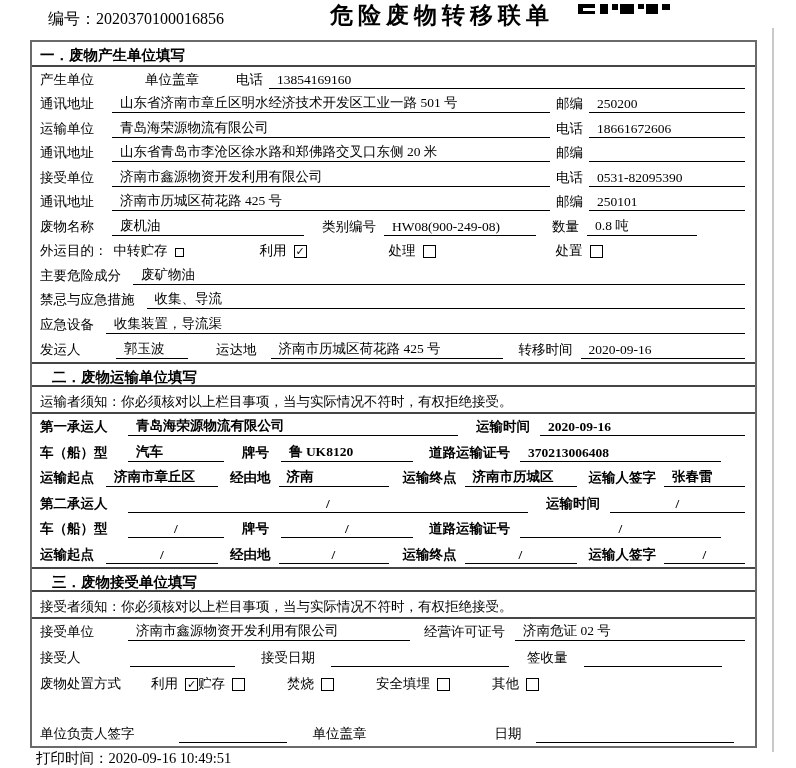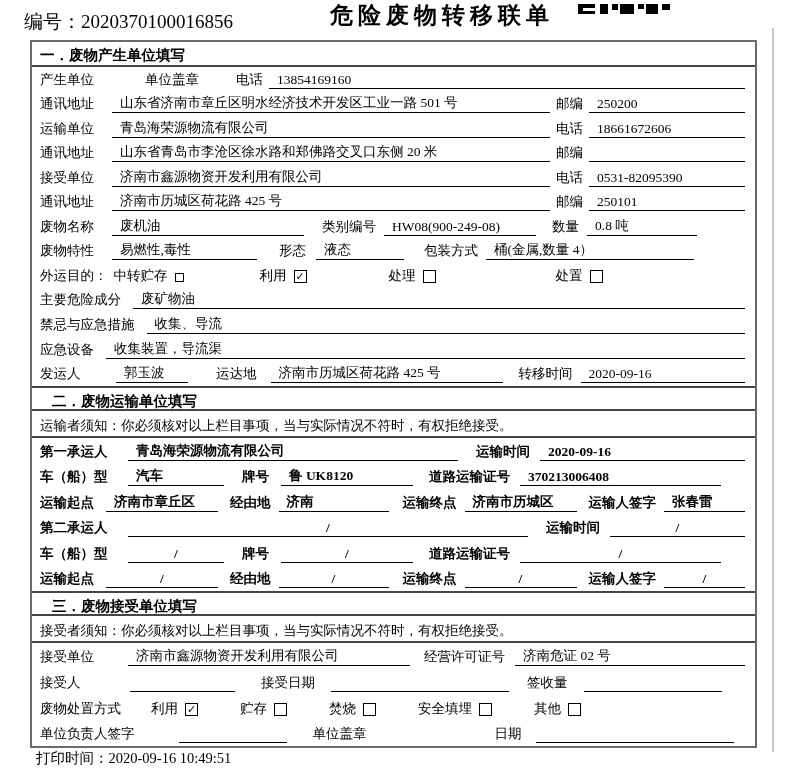--- a/index.html
+++ b/index.html
@@ -1,21 +1,21 @@
 <!DOCTYPE html>
 <html><head>
 <meta charset="utf-8">
 <style>
   html,body{margin:0;padding:0;}
   body{
     width:796px;height:768px;position:relative;background:#ffffff;color:#000;
     font-family:"Liberation Serif","DejaVu Serif",serif;
     overflow:hidden;
   }
-  .hdr-num{position:absolute;top:9px;left:24px;font-size:19px;white-space:nowrap;}
+  .hdr-num{position:absolute;top:9px;left:48px;font-size:16px;white-space:nowrap;}
   .doc-title{
     position:absolute;top:0px;left:330px;font-size:23px;font-weight:bold;
     font-family:"Liberation Sans","DejaVu Sans",sans-serif;letter-spacing:5px;white-space:nowrap;
   }
   .qr{position:absolute;left:578px;top:0px;}
   .page-edge{position:absolute;left:772px;top:28px;width:2px;height:724px;background:#c9c9c9;}
   .tbl{
     position:absolute;left:30px;top:40px;width:727px;height:708px;
     border:2px solid #6a6a6a;box-sizing:border-box;background:#fff;
     display:flex;flex-direction:column;
@@ -125,28 +125,20 @@
 
   <div class="fr s1r">
     <span class="lbl" style="width:72px">废物名称</span>
     <span class="ul" style="width:192px">废机油</span>
     <span class="lbl" style="margin-left:18px">类别编号</span>
     <span class="ul" style="width:152px;margin-left:8px">HW08(900-249-08)</span>
     <span class="lbl" style="margin-left:16px">数量</span>
     <span class="ul" style="width:110px;margin-left:8px">0.8 吨</span>
   </div>
 
-  <div class="fr s1r">
-    <span class="lbl" style="width:72px">废物特性</span>
-    <span class="ul" style="width:145px">易燃性,毒性</span>
-    <span class="lbl" style="margin-left:22px">形态</span>
-    <span class="ul" style="width:88px;margin-left:10px">液态</span>
-    <span class="lbl" style="margin-left:20px">包装方式</span>
-    <span class="ul" style="width:208px;margin-left:8px">桶(金属,数量 4）</span>
-  </div>
 
   <div class="fr s1r">
     <span class="lbl">外运目的：</span>
     <span class="opt" style="margin-left:6px">
       <span class="lbl">中转贮存</span>
       <span class="cb cb-sm"></span>
     </span>
     <span class="opt" style="margin-left:76px">
       <span class="lbl">利用</span>
       <span class="cb">✓</span>
@@ -260,21 +252,21 @@
     <span class="lbl" style="margin-left:18px">签收量</span>
     <span class="ul" style="width:138px;margin-left:16px"></span>
   </div>
 
   <div class="fr s3r">
     <span class="lbl">废物处置方式</span>
     <span class="opt" style="margin-left:30px">
       <span class="lbl">利用</span>
       <span class="cb">✓</span>
     </span>
-    <span class="opt" style="margin-left:42px">
+    <span class="opt" style="">
       <span class="lbl">贮存</span>
       <span class="cb"></span>
     </span>
     <span class="opt" style="margin-left:42px">
       <span class="lbl">焚烧</span>
       <span class="cb"></span>
     </span>
     <span class="opt" style="margin-left:42px">
       <span class="lbl">安全填埋</span>
       <span class="cb"></span>

